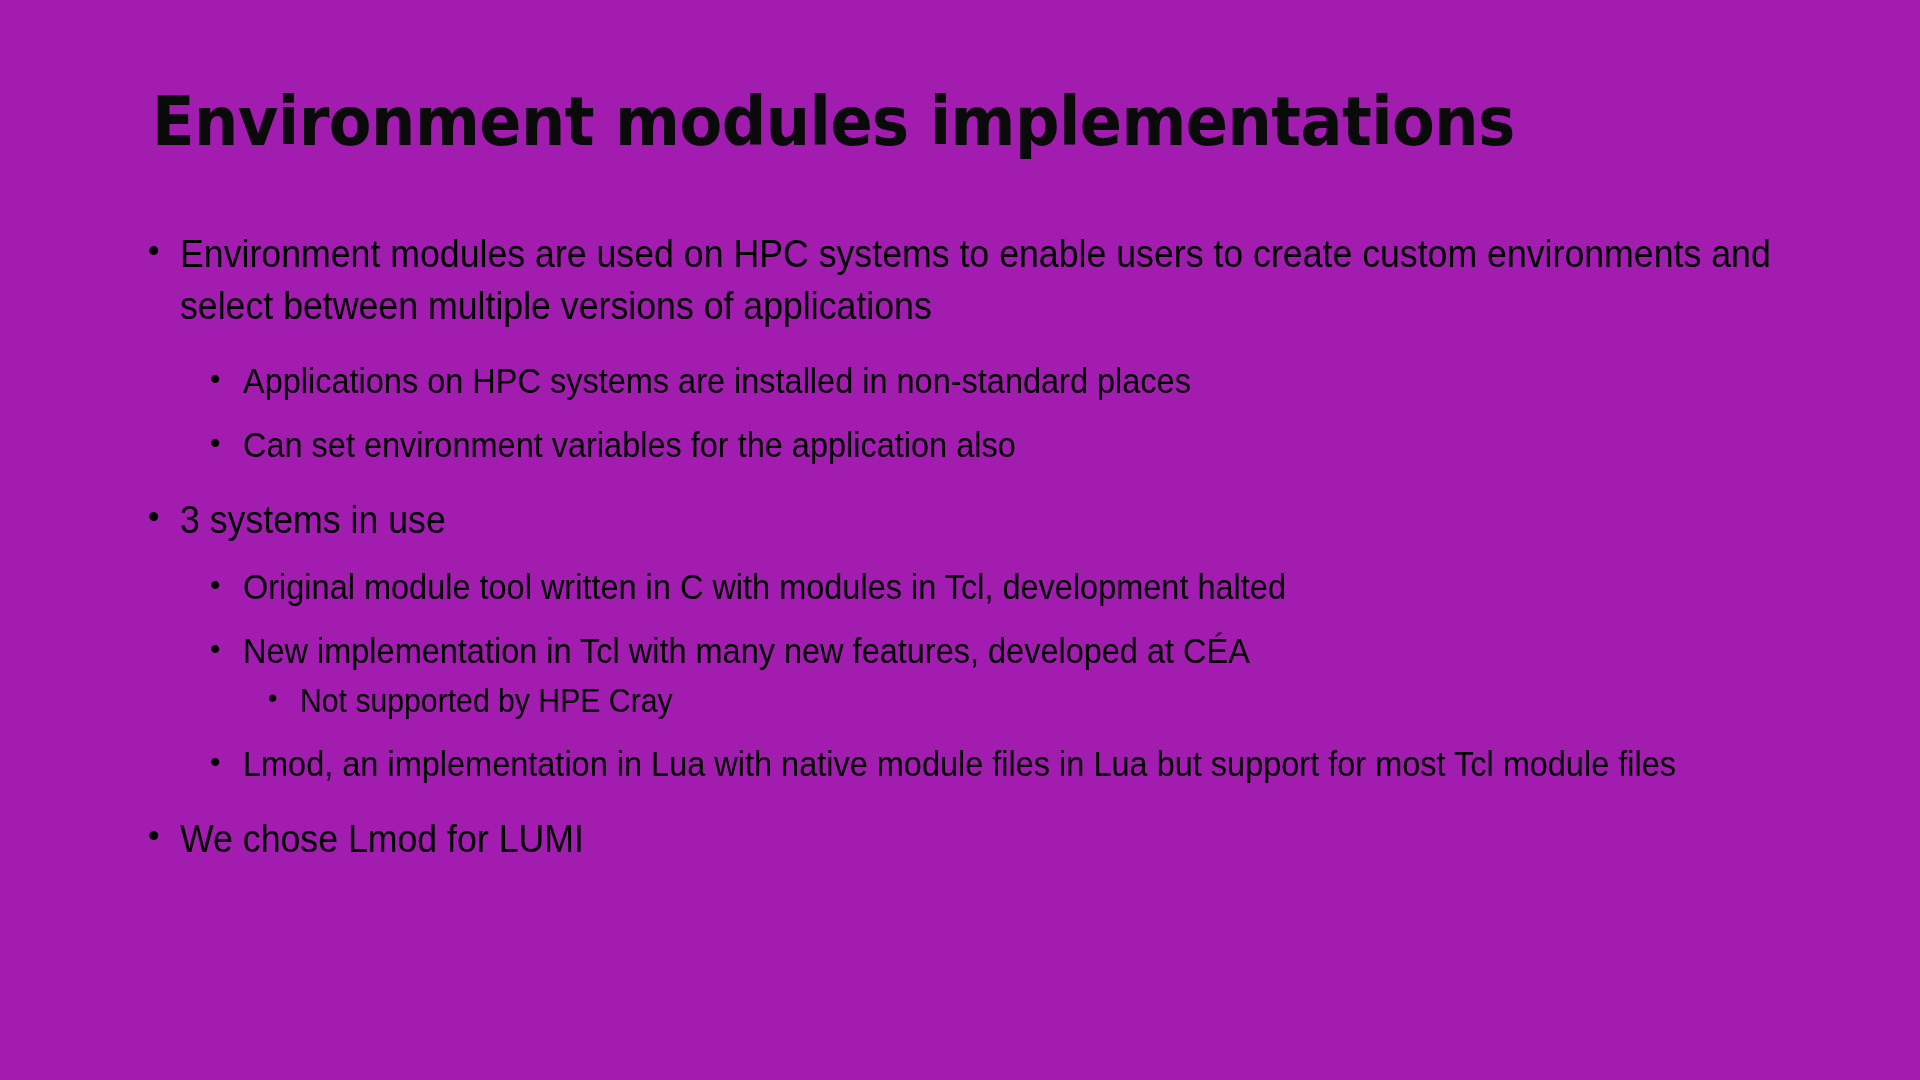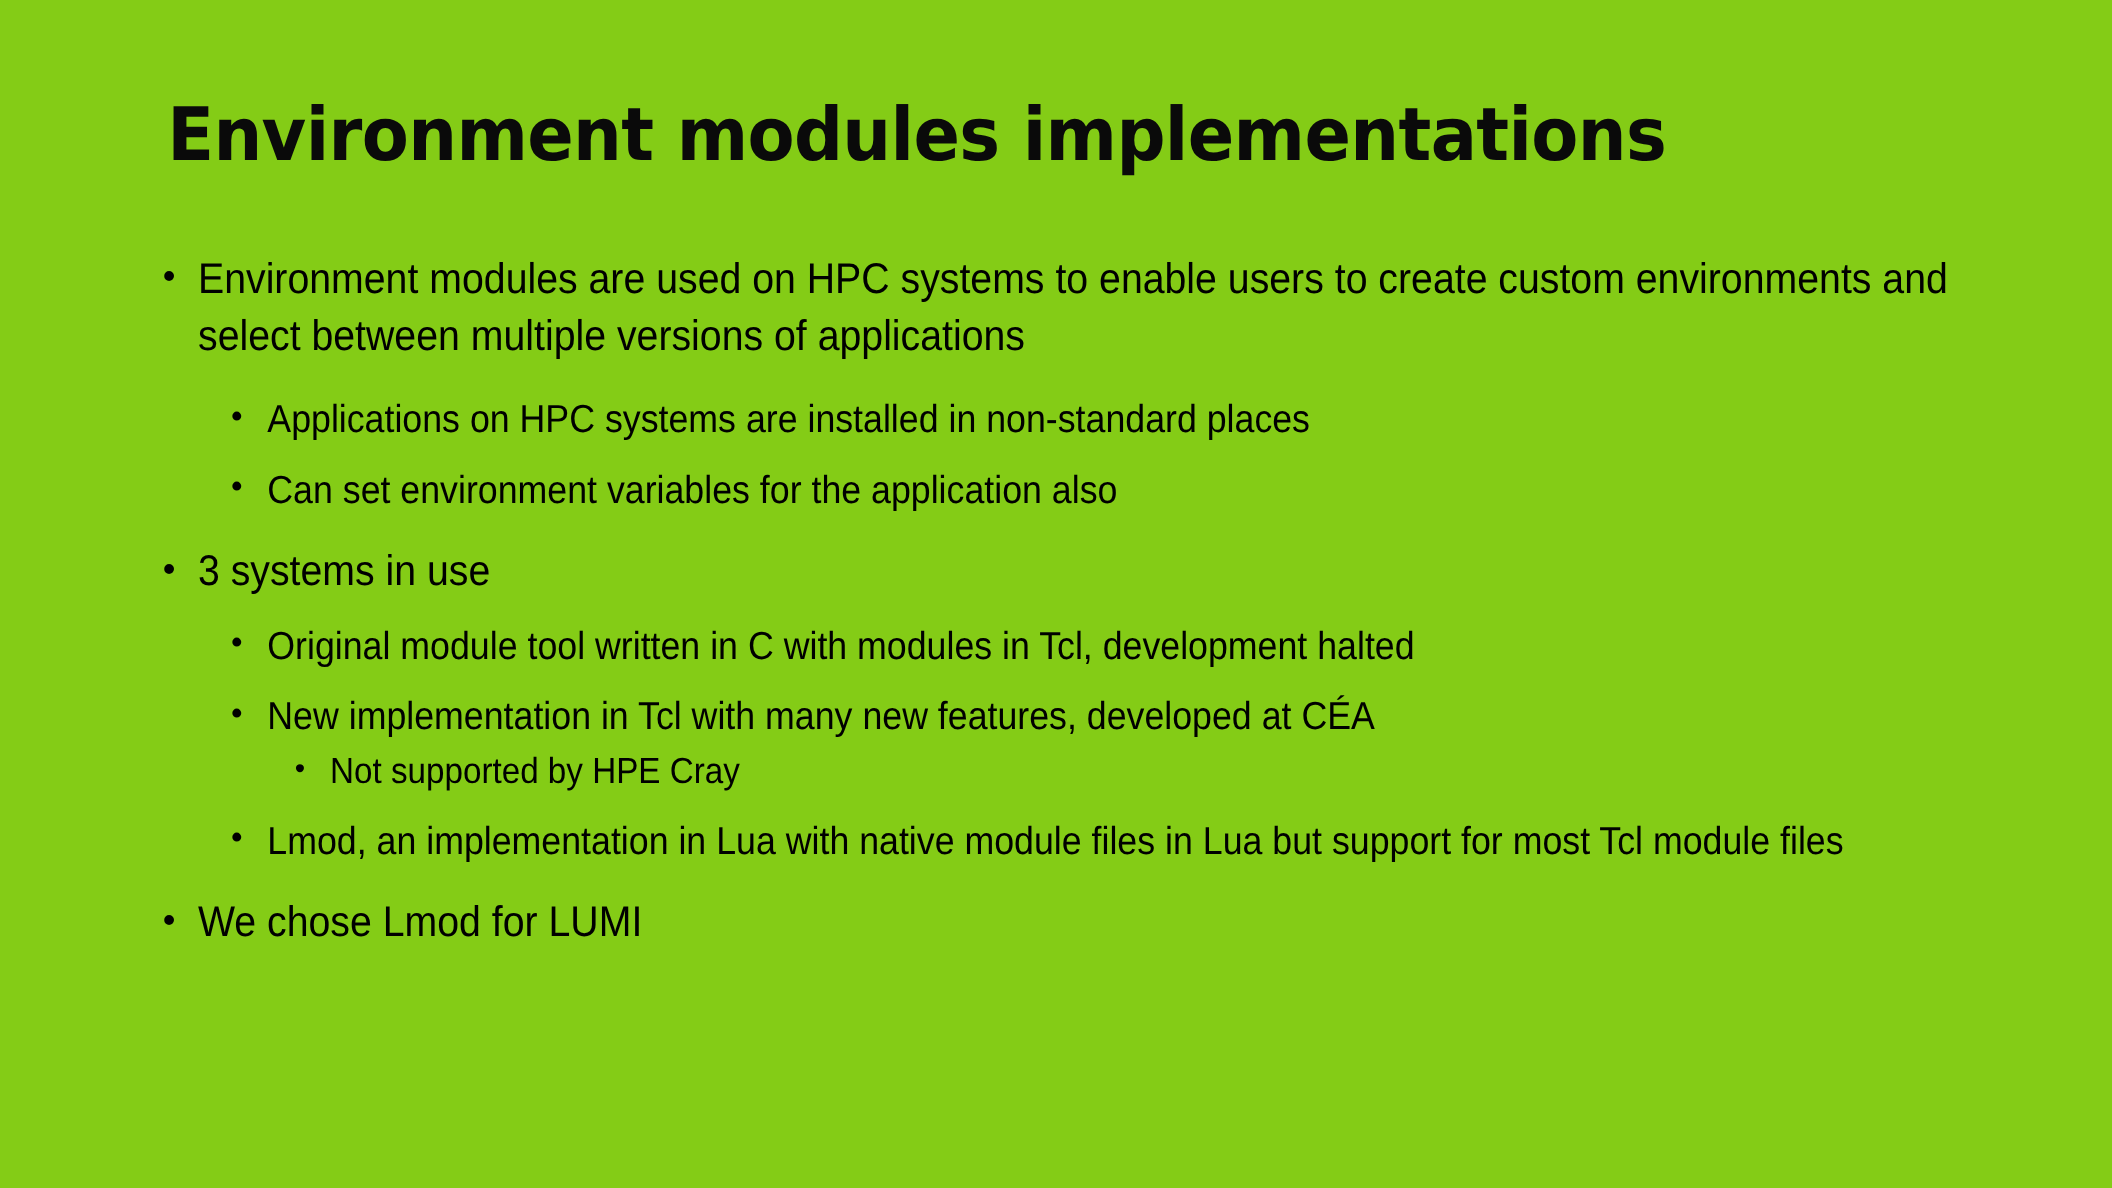--- a/index.html
+++ b/index.html
@@ -12,21 +12,21 @@
     background: #ffffff;
     font-family: "Liberation Sans", "DejaVu Sans", sans-serif;
     color: #000000;
     overflow: hidden;
   }
 
   .slide {
     position: relative;
     width: 1920px;
     height: 1080px;
-    background: #84cc16;
+    background: #a21caf;
     box-sizing: border-box;
     padding-left: 13px;
   }
 
   
   .slide-title {
     position: absolute;
     left: 152px;
     top: 42px;
     width: 1620px;

